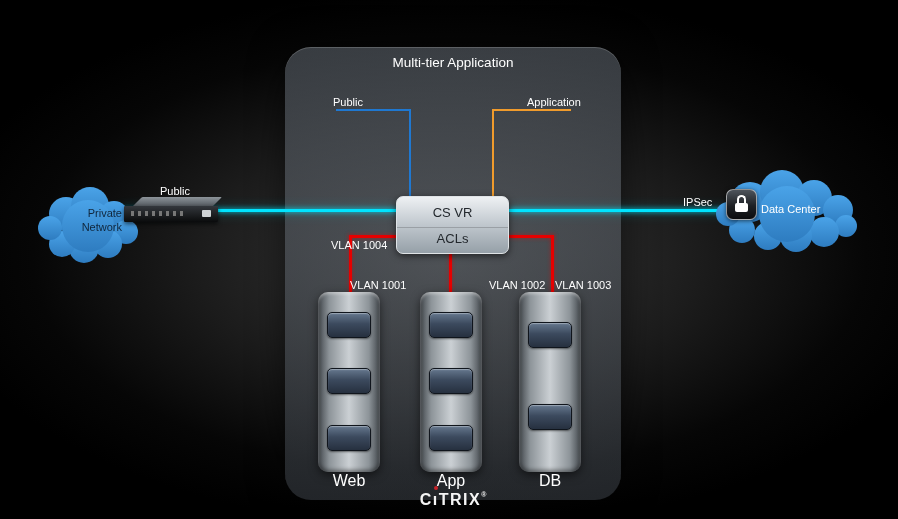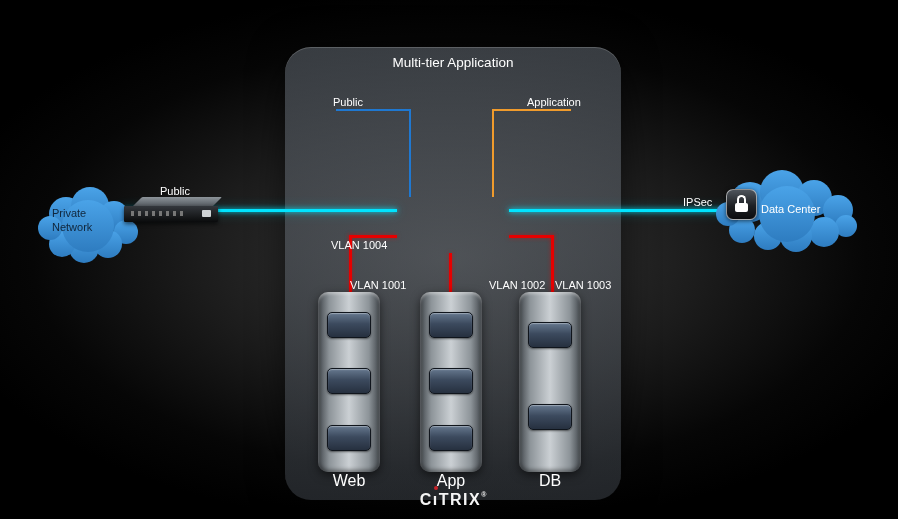--- a/index.html
+++ b/index.html
@@ -50,21 +50,21 @@
     text-align:center; color:#23282d;
   }
   .csvr-label { font-size:13px; padding-top:8px; height:20px; }
   .csvr-sub   { font-size:13px; padding-top:3px; margin-top:2px; border-top:1px solid rgba(0,0,0,0.18); }
 
   
   .cloud { position:absolute; }
   .cloud-private { left:36px; top:180px; width:108px; height:92px; }
   .cloud-dc { left:712px; top:164px; width:152px; height:95px; }
   .cloud-text-private {
-    position:absolute; left:52px; top:206px; width:70px; text-align:left;
+    position:absolute; left:52px; top:206px; width:70px; text-align:right;
     color:#10263c; font-size:11px; line-height:14px;
   }
   .cloud-text-dc { position:absolute; left:761px; top:203px; color:#ffffff; font-size:11px; }
 
   
   .lock {
     position:absolute; left:726px; top:189px; width:31px; height:31px;
     border-radius:7px; box-sizing:border-box;
     background: linear-gradient(180deg, #4e545b 0%, #1d2024 55%, #0b0c0e 100%);
     border:1px solid rgba(255,255,255,0.55);
@@ -145,20 +145,24 @@
   <div class="line red red-r-v"></div>
 
   <div class="lbl" style="left:333px; top:96px;">Public</div>
   <div class="lbl" style="left:527px; top:96px;">Application</div>
   <div class="lbl" style="left:331px; top:196px;margin-top:43px;">VLAN 1004</div>
   <div class="lbl" style="left:683px; top:196px;">IPSec</div>
   <div class="lbl" style="left:350px; top:279px;">VLAN 1001</div>
   <div class="lbl" style="left:453px; top:279px;padding-left:36px;">VLAN 1002</div>
   <div class="lbl" style="left:555px; top:279px;">VLAN 1003</div>
 
+  <div class="csvr">
+    <div class="csvr-label">CS VR</div>
+    <div class="csvr-sub">ACLs</div>
+  </div>
 
   <div class="cloud cloud-private">
     <svg width="108" height="92" viewBox="0 0 108 92">
       <defs>
         <linearGradient id="cg1" x1="0" y1="0" x2="0" y2="1">
           <stop offset="0" stop-color="#4aa3e8"></stop>
             <stop offset="1" stop-color="#2e7cc0"></stop>
         </linearGradient>
       </defs>
       <g fill="url(#cg1)">

